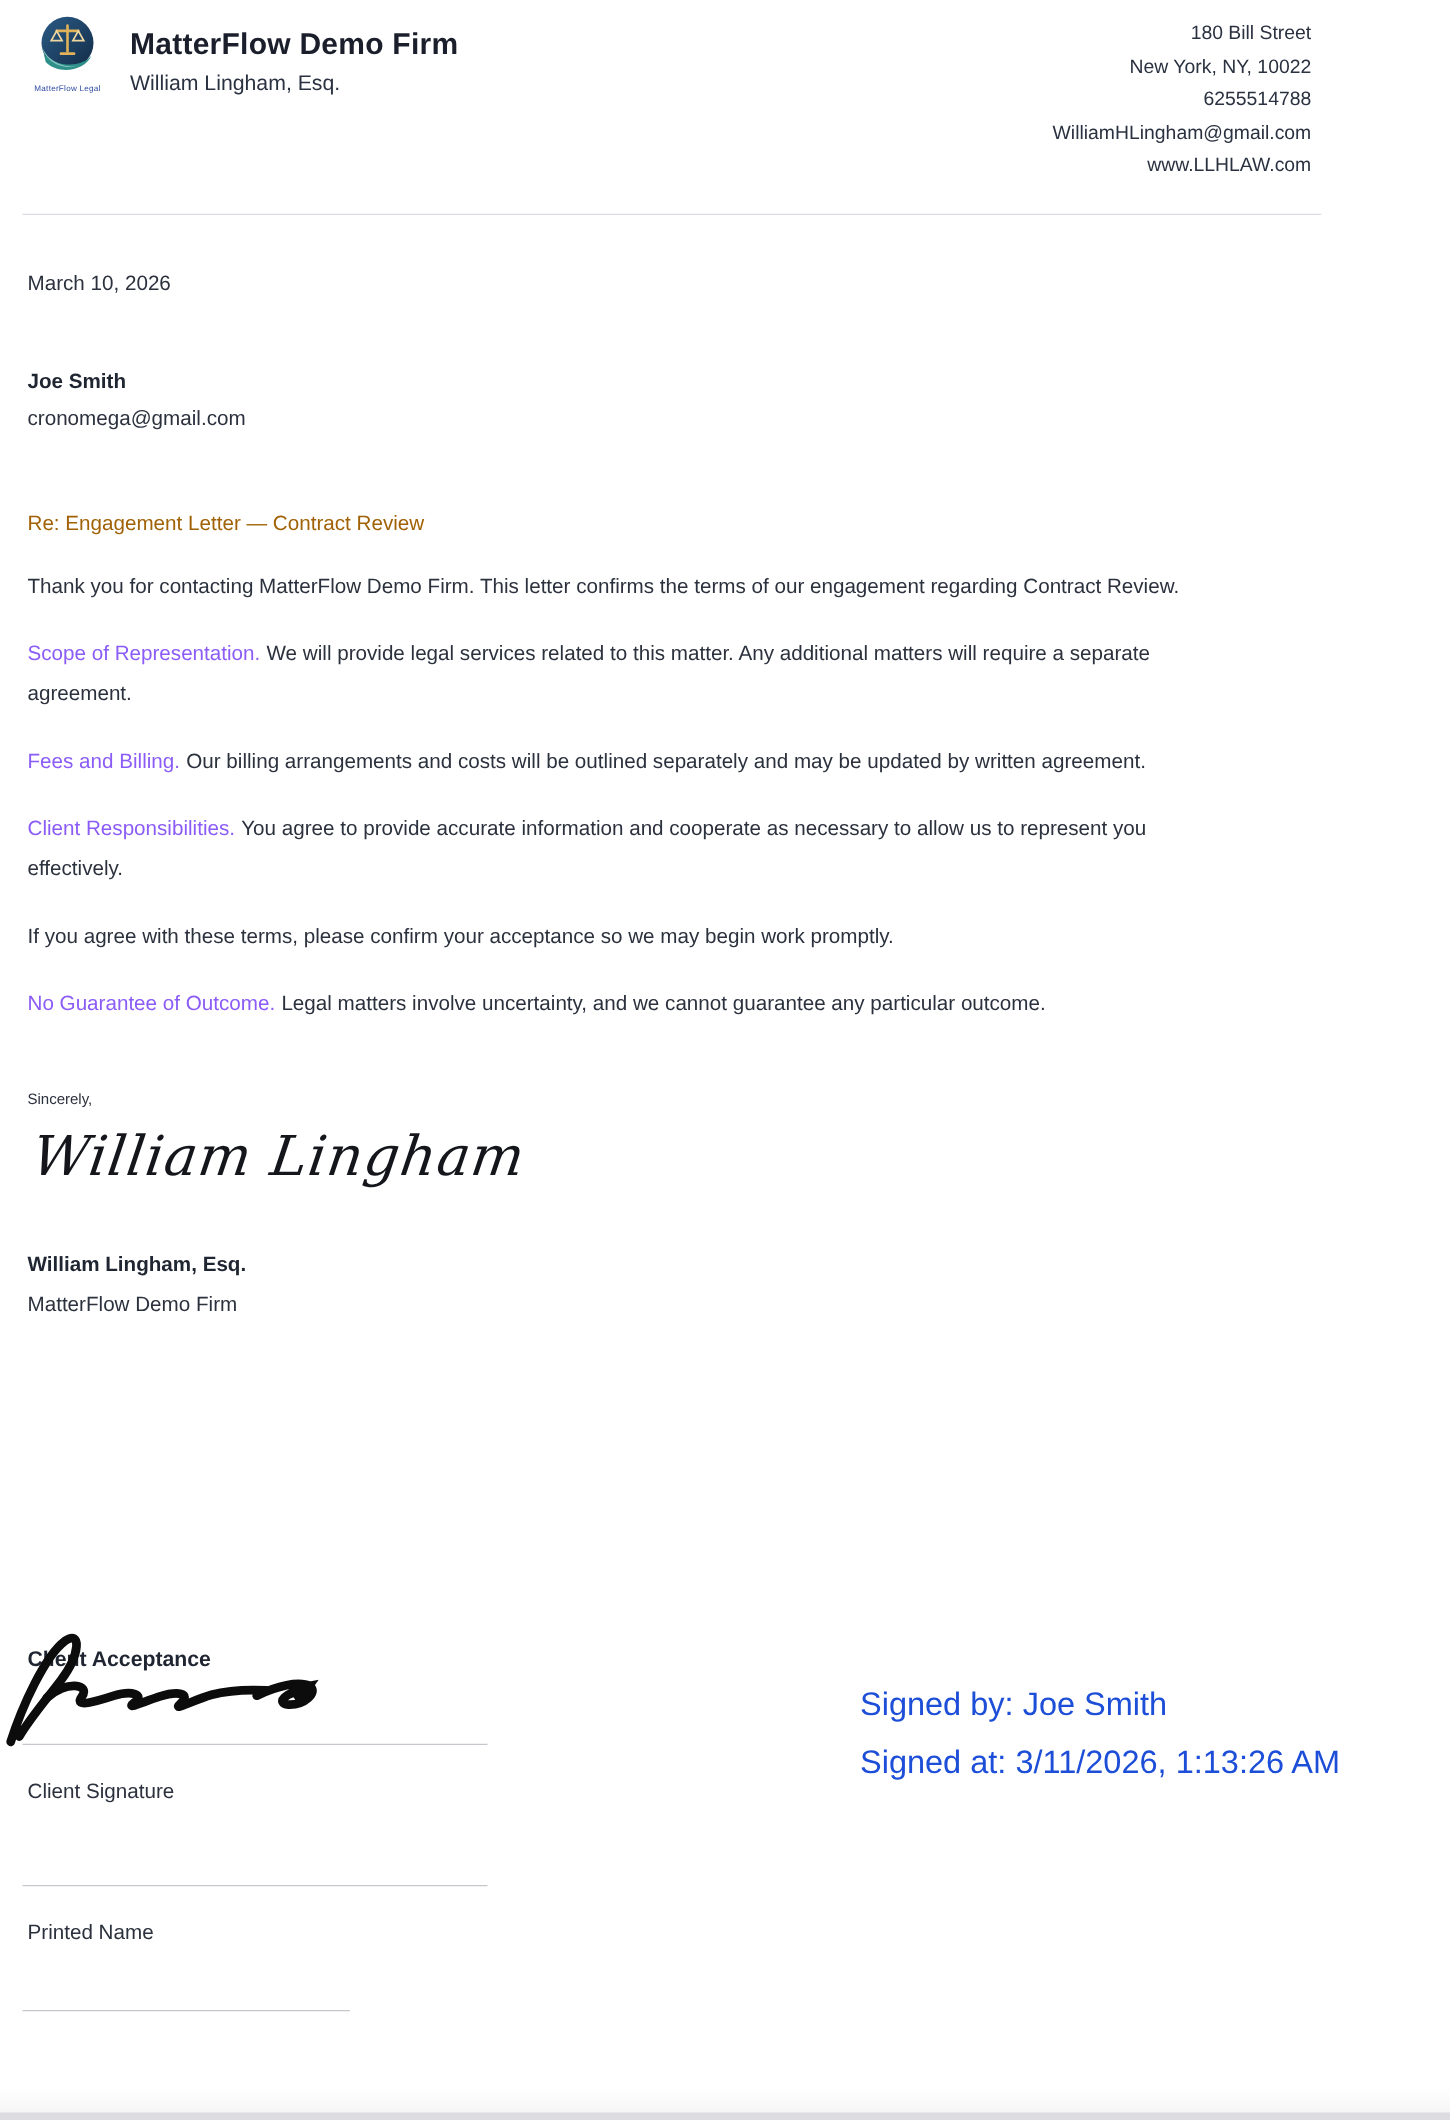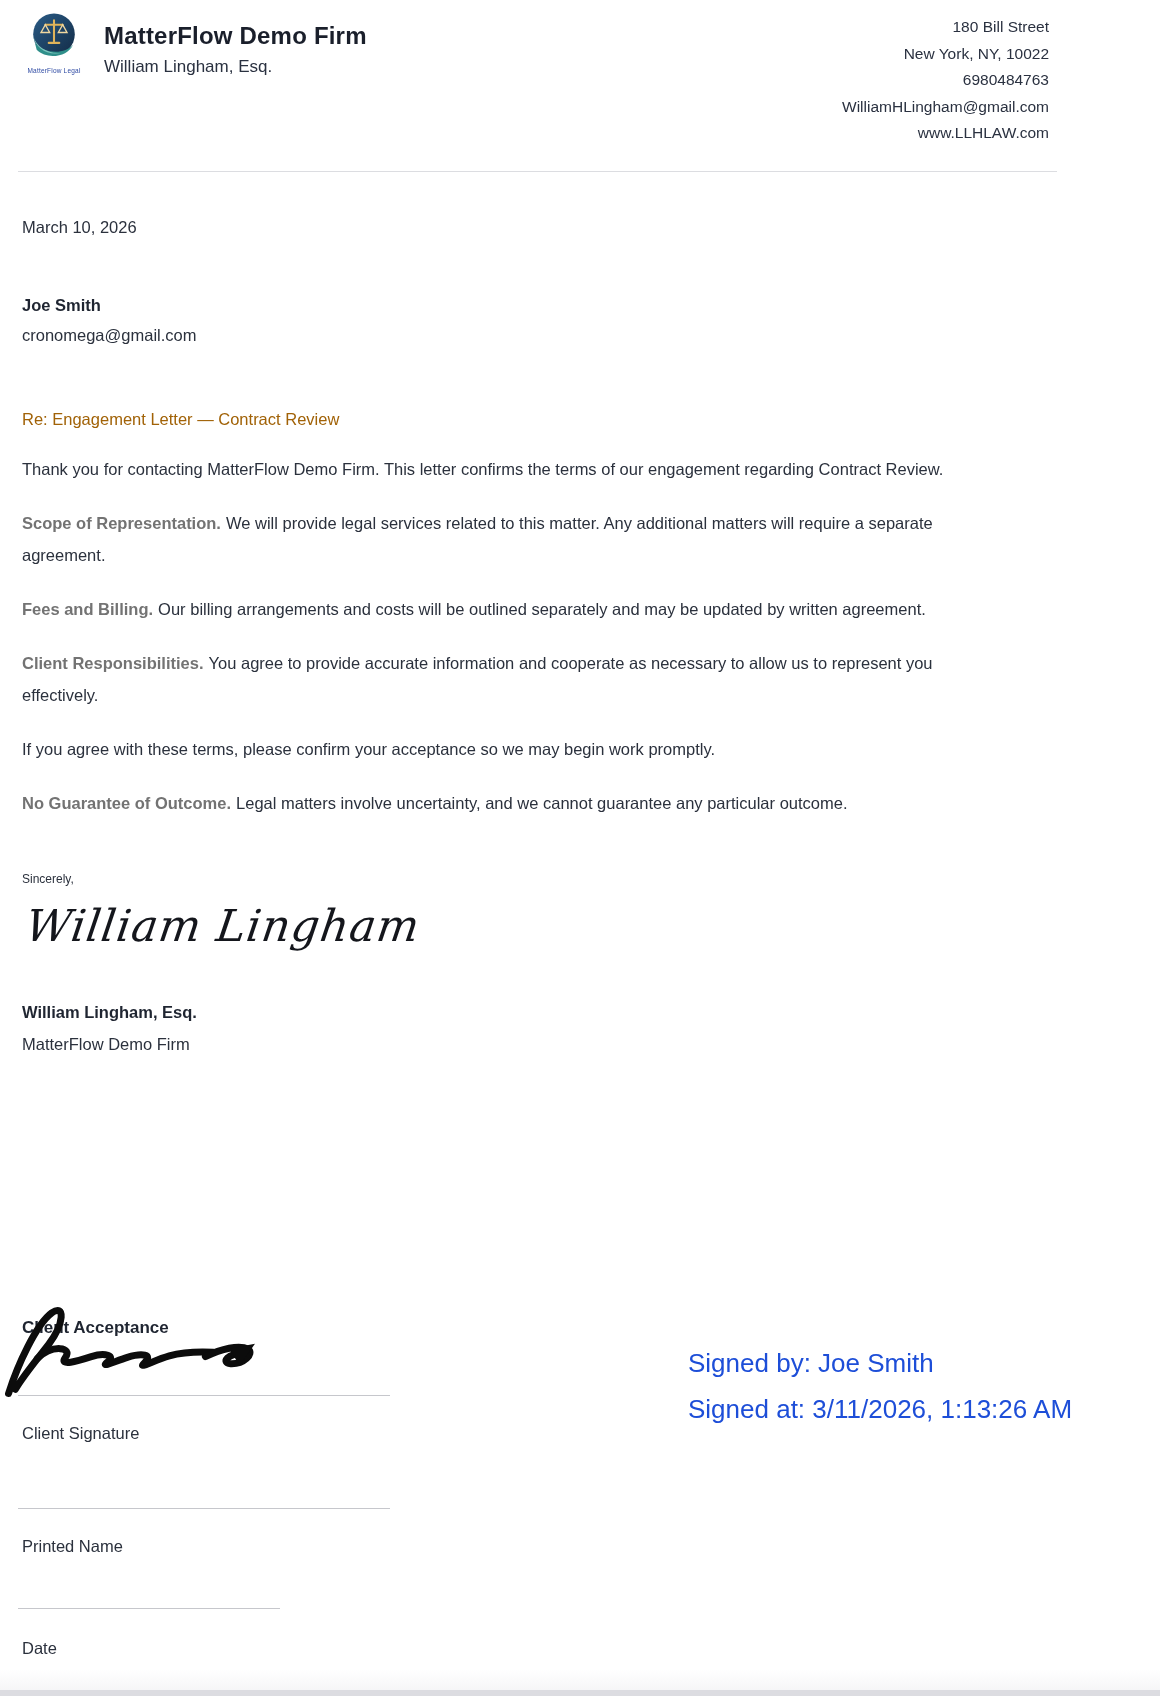--- a/index.html
+++ b/index.html
@@ -23,21 +23,21 @@
   .divider { position:absolute; top:171px; left:18px; width:1039px; height:1px; background:#dcdde1; }
 
   
   .letter { position:absolute; top:0; left:22px; width:945px; }
   .date { margin-top:215px; font-size:16.5px; line-height:24px; }
   .recipient-name  { margin-top:54px; font-size:16.5px; font-weight:700; color:#1f2531; line-height:24px; }
   .recipient-email { margin-top:6px;  font-size:16.5px; line-height:24px; }
   .subject    { margin-top:60px; font-size:16.5px; font-weight:400; color:#a16207; line-height:24px; }
   .salutation { margin-top:39px; font-size:16.5px; line-height:24px; }
   .para { margin-top:22px; font-size:16.5px; line-height:32px; color:#2b313d; }
-  .lead { font-weight:700; color:#737373; }
+  .lead { font-weight:400; color:#8b5cf6; }
   .lead:not(:empty) { margin-right:5px; }
   .closing { margin-top:48px; font-size:12px; line-height:24px; }
   .script-signature {
     margin-top:6px; font-family:"DejaVu Serif", serif; font-style:italic;
     font-size:44px; line-height:58px; color:#14161c;
     transform:skewX(-8deg); transform-origin:left bottom; letter-spacing:1px;
   }
   .signer-name { margin-top:45px; font-size:16.5px; font-weight:700; color:#1f2531; line-height:24px; }
   .signer-firm { margin-top:8px;  font-size:16.5px; line-height:24px; }
 
@@ -84,21 +84,21 @@
         <div class="logo-caption">MatterFlow Legal</div>
       </div>
       <div class="firm-block">
         <div class="firm-name">MatterFlow Demo Firm</div>
         <div class="attorney">William Lingham, Esq.</div>
       </div>
     </div>
     <div class="contact">
       <div>180 Bill Street</div>
       <div>New York, NY, 10022</div>
-      <div>6980484763</div>
+      <div>6255514788</div>
       <div>WilliamHLingham@gmail.com</div>
       <div>www.LLHLAW.com</div>
     </div>
   </div>
   <div class="divider"></div>
 
   <div class="letter">
     <p class="date">March 10, 2026</p>
     <p class="recipient-name">Joe Smith</p>
     <p class="recipient-email">cronomega@gmail.com</p>
@@ -134,17 +134,16 @@
       <div><span>Signed at:</span> <span>3/11/2026, 1:13:26 AM</span></div>
     </div>
 
     <div class="sig-line line-signature"></div>
     <div class="sig-label">Client Signature</div>
 
     <div class="sig-line line-printed"></div>
     <div class="sig-label">Printed Name</div>
 
     <div class="sig-line line-date"></div>
-    <div class="sig-label date-label">Date</div>
   </div>
 
   <div class="bottom-strip"></div>
 </div>
 
 </body></html>

